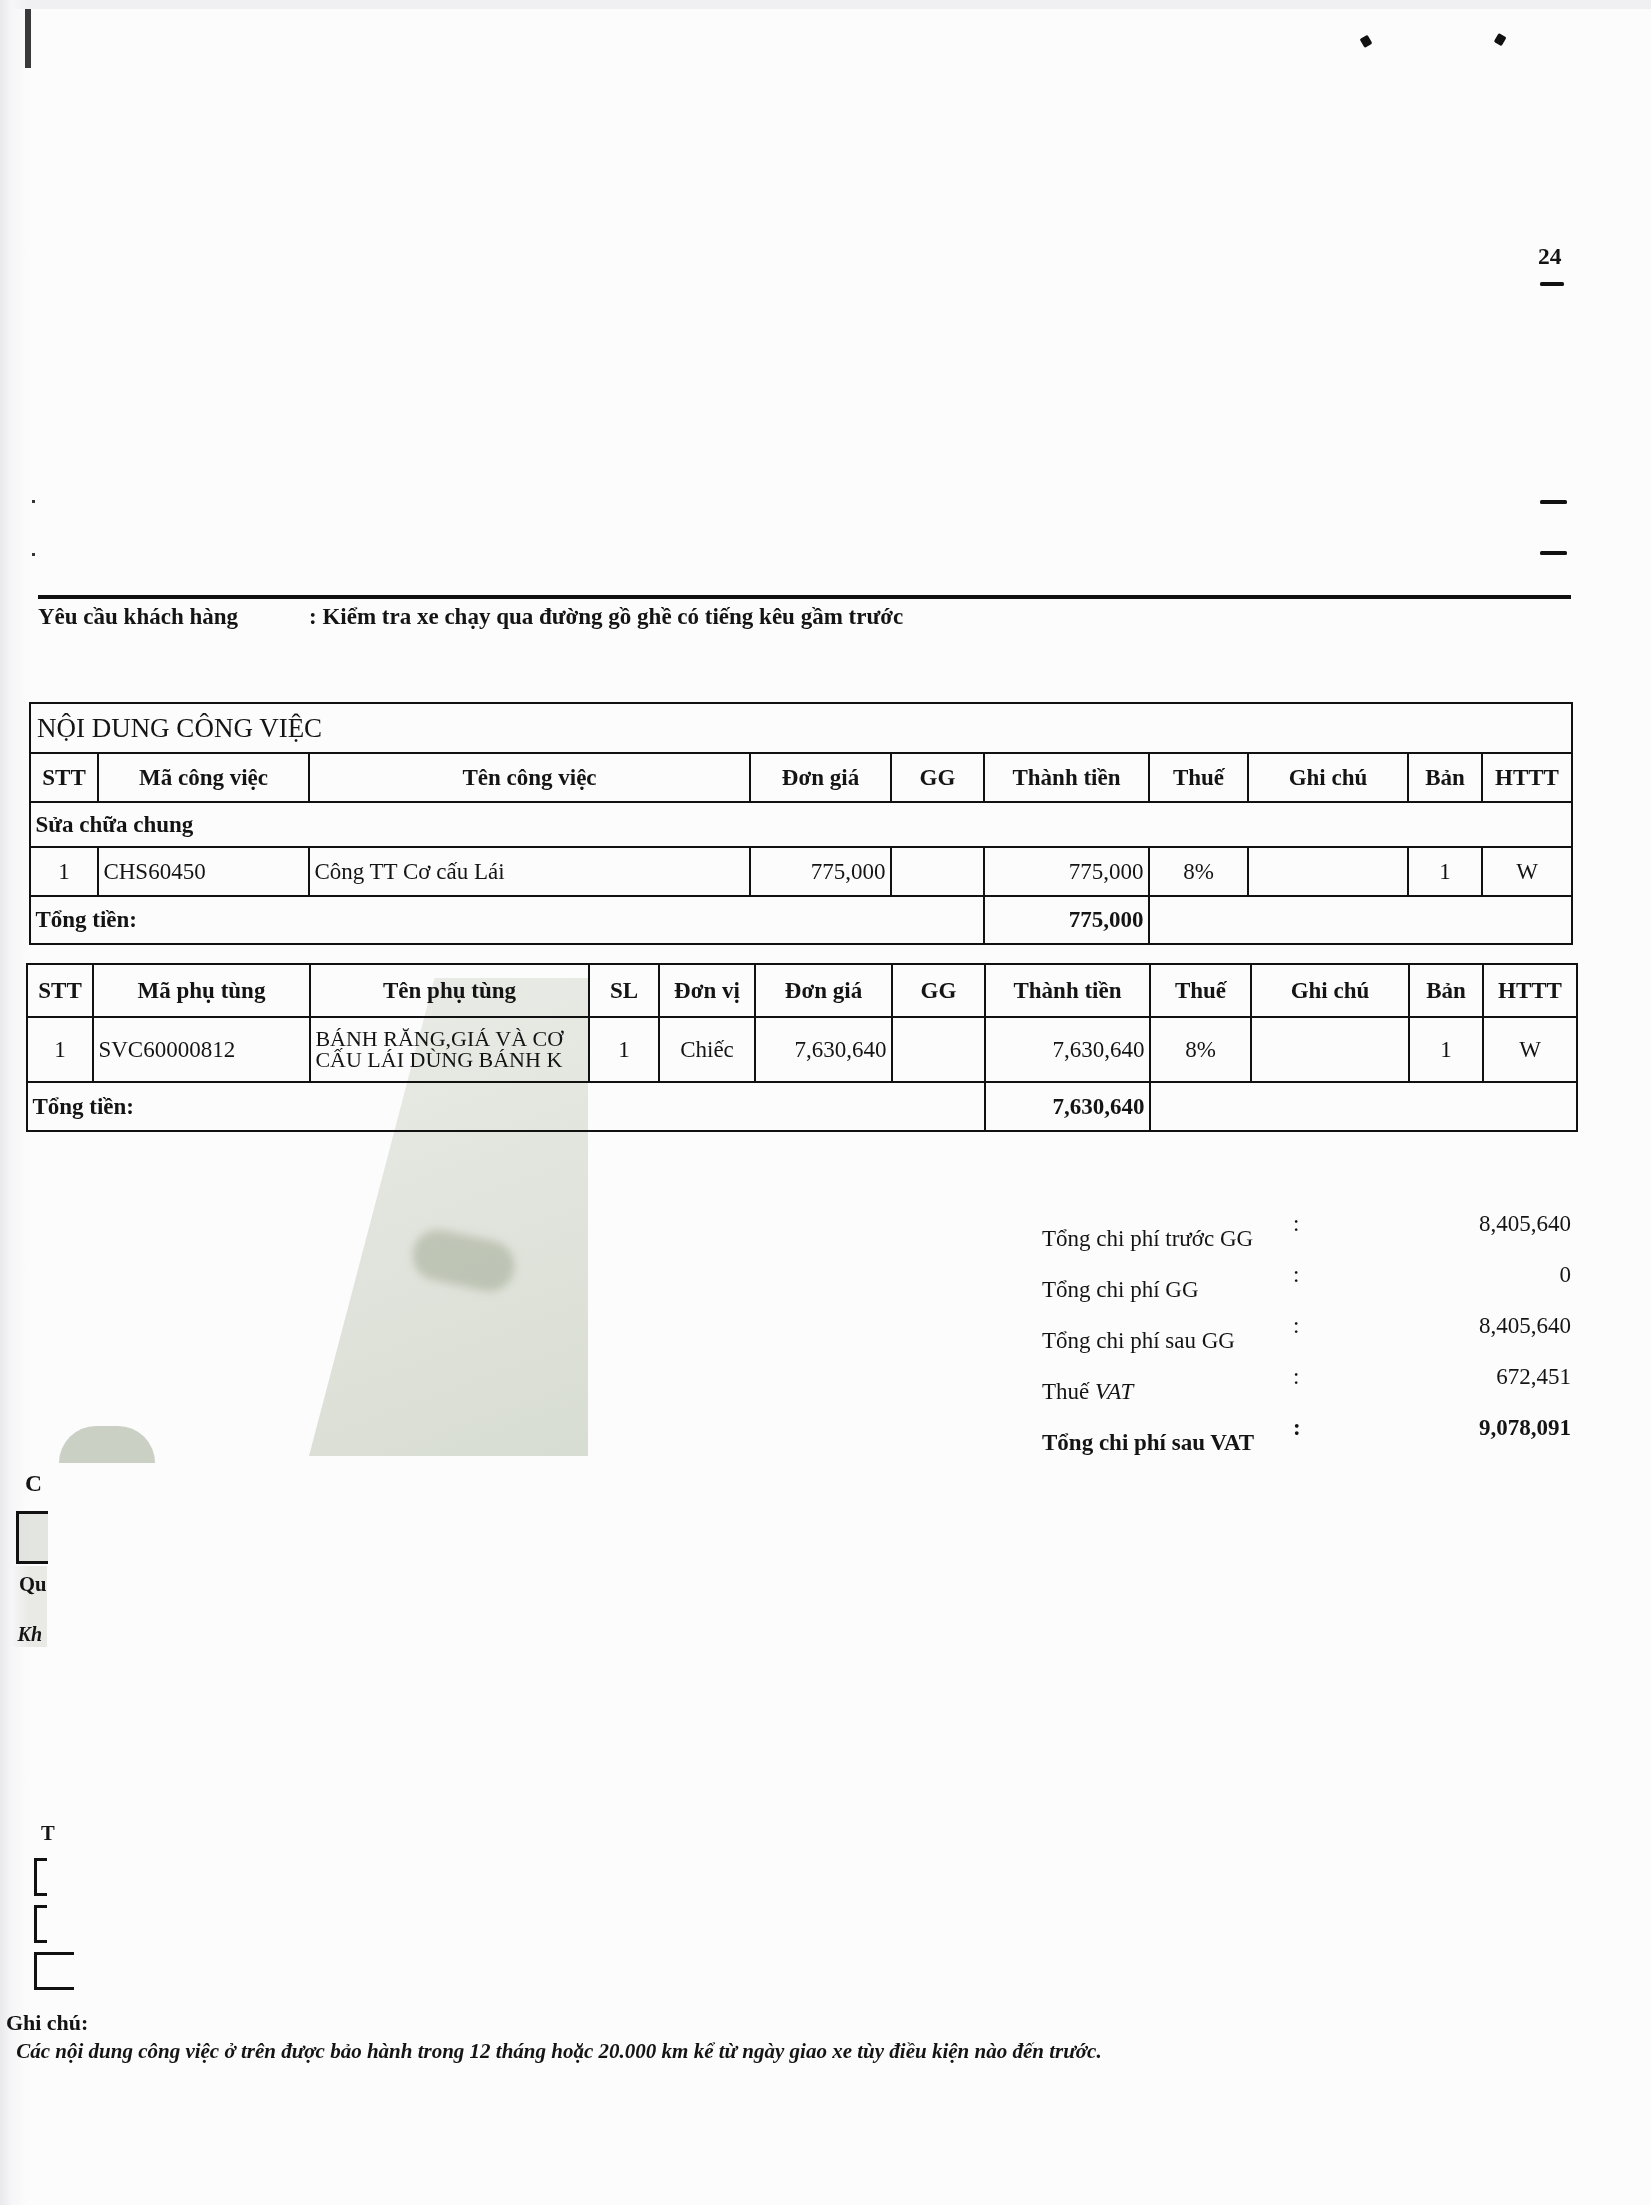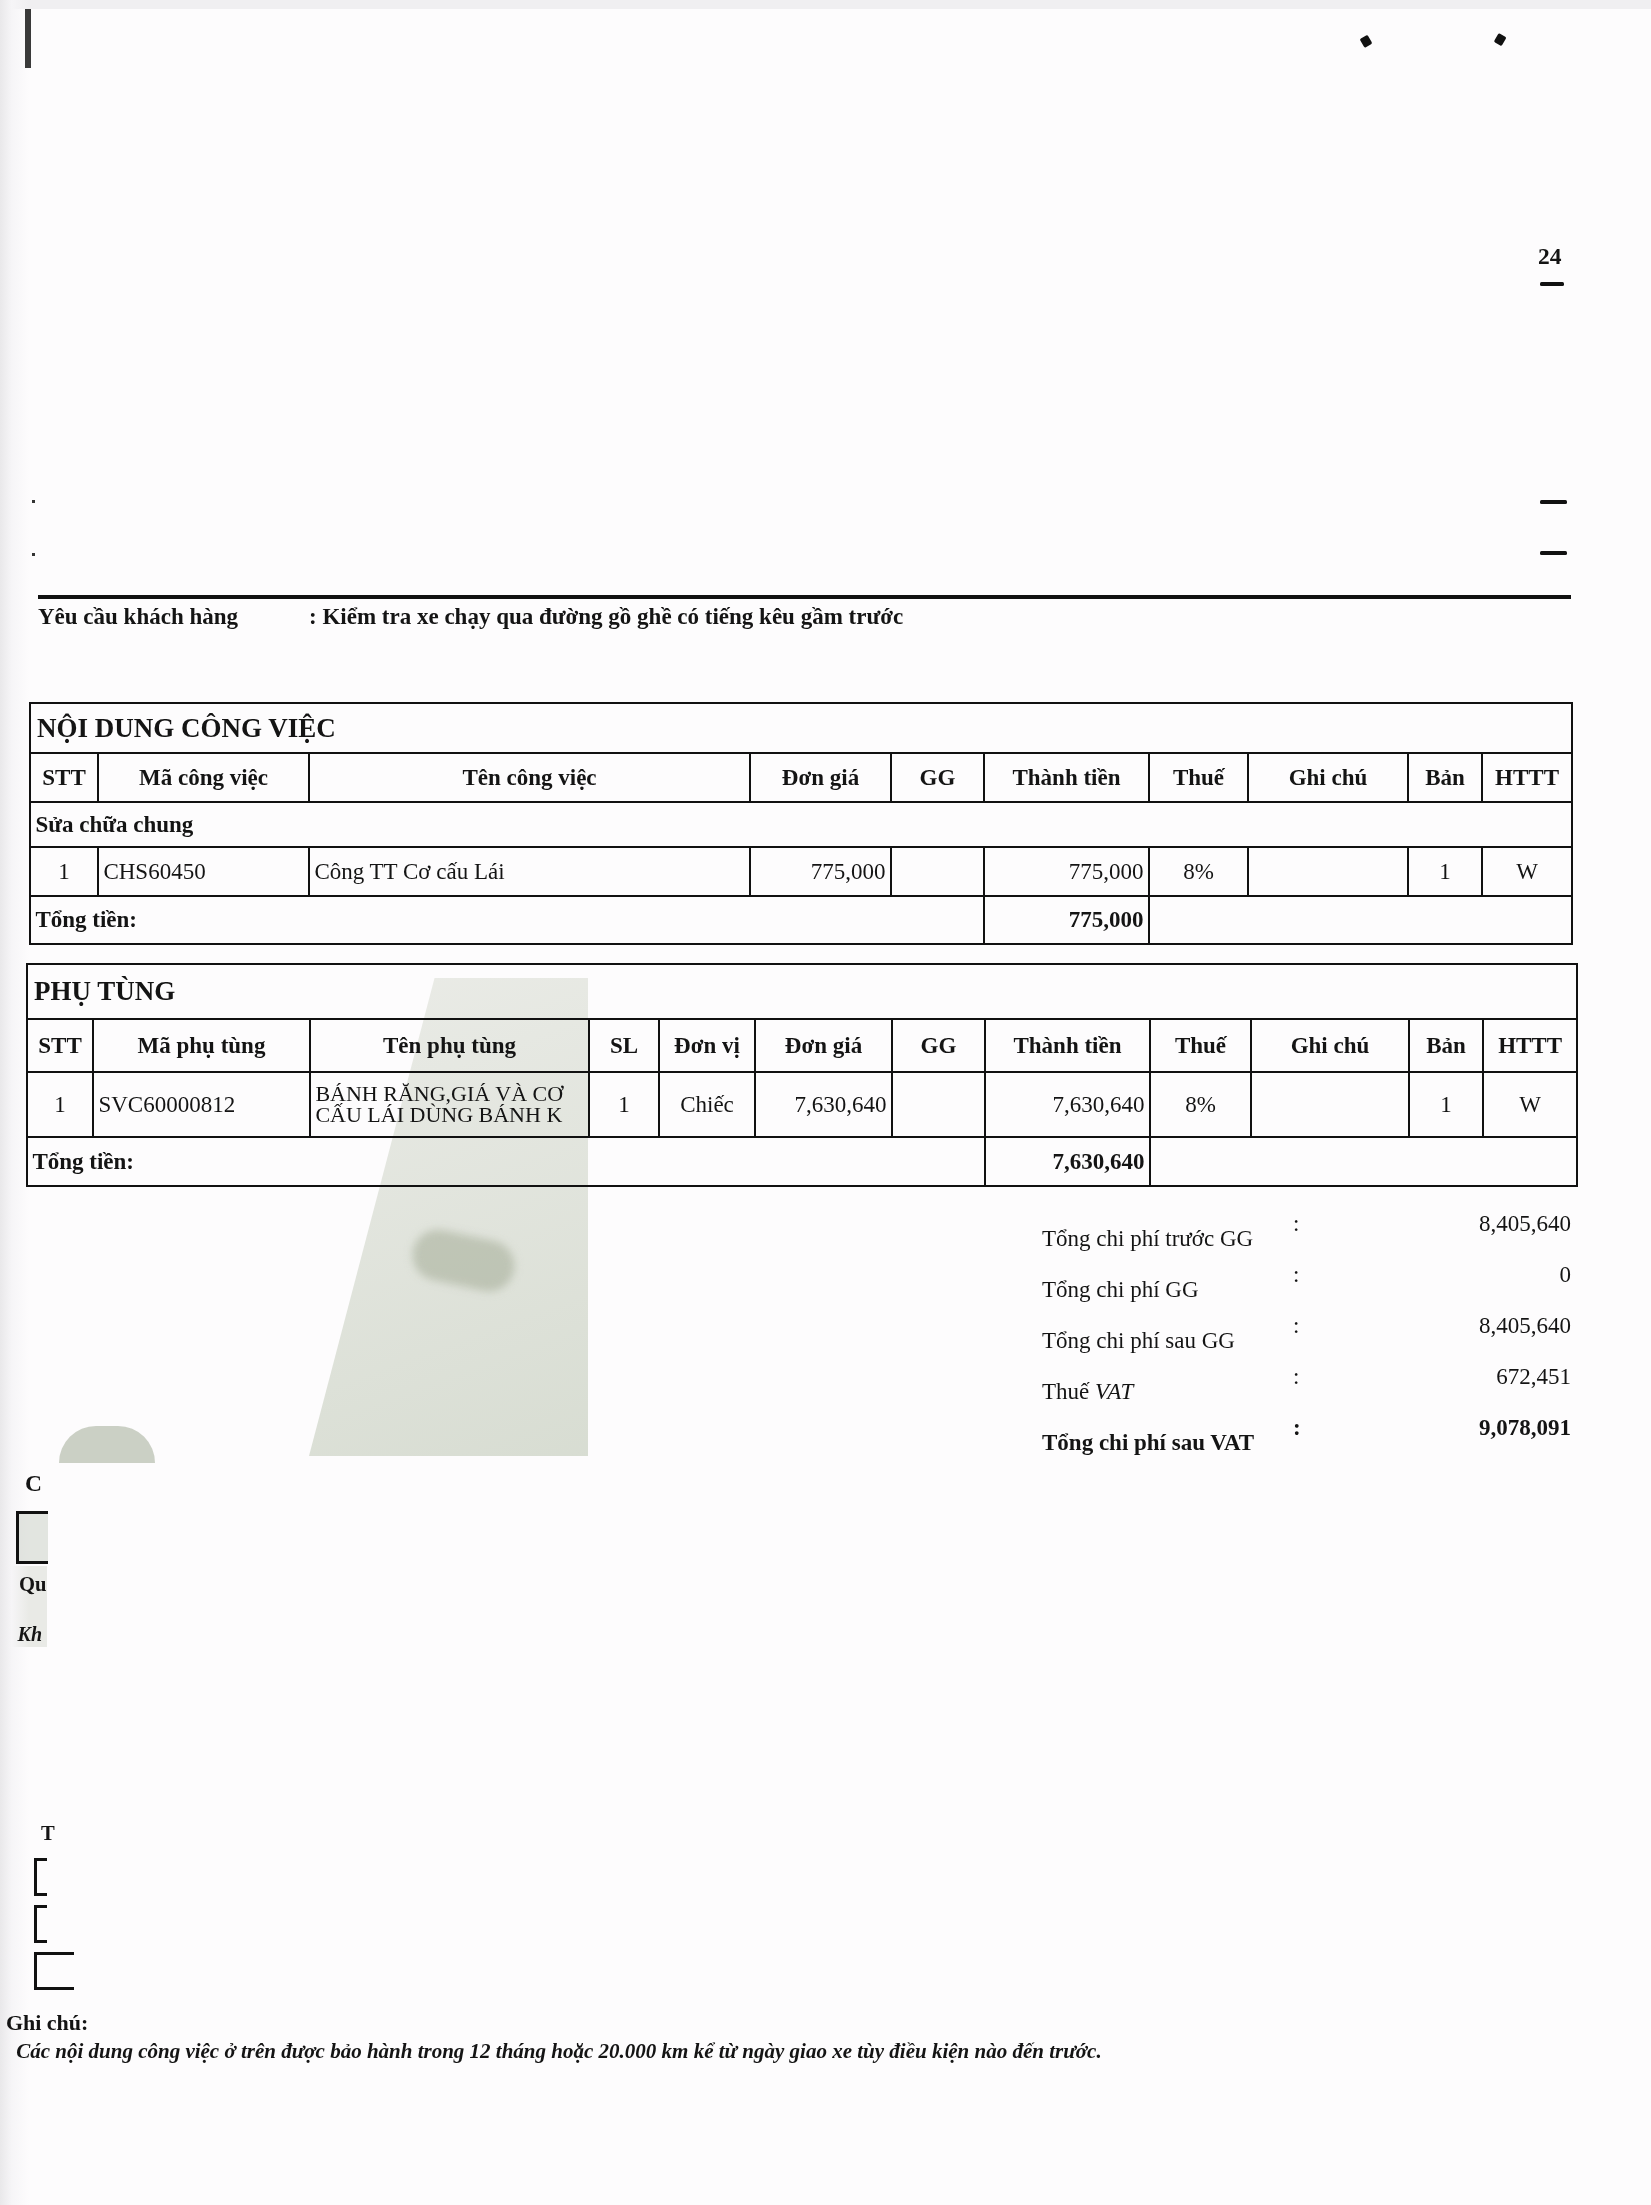--- a/index.html
+++ b/index.html
@@ -28,21 +28,21 @@
 
   .rule { left: 38px; top: 595px; width: 1533px; height: 3.7px; background: #111; }
   .req-label { left: 38px; top: 604px; font-size: 23px; font-weight: bold; }
   .req-value { left: 309px; top: 604px; font-size: 23px; font-weight: bold; }
 
   table.grid { position: absolute; border-collapse: collapse; table-layout: fixed; }
   table.grid td { border: 2.9px solid #111; font-size: 23px; padding: 0 4.4px; overflow: hidden; white-space: nowrap; }
   table.grid td.c { text-align: center; }
   table.grid td.r { text-align: right; }
   table.grid td.h { font-weight: bold; text-align: center; }
-  table.grid td.title { font-weight: bold; font-size: 27px; text-align: left; padding-left: 5.9px; margin-top: 36px; }
+  table.grid td.title { font-weight: normal; font-size: 27px; text-align: left; padding-left: 5.9px; margin-top: 36px; }
   table.grid td.group { font-weight: bold; text-align: left; }
   table.grid td.wrap { white-space: normal; line-height: 20.6px; font-size: 22px; margin-top: 44px; }
   .t1 { left: 29px; top: 702px; width: 1542px; }
   .t2 { left: 26px; top: 963px; width: 1550px; }
 
   .summary { left: 1042px; top: 1211px; width: 529px; }
   .sum-row { position: relative; height: 51px; font-size: 23px; }
   .sum-row .lbl { position: absolute; left: 0; top: 0; margin-top: 15px; }
   .sum-row .colon { position: absolute; left: 251px; top: 0; }
   .sum-row .val { position: absolute; right: 0; top: 0; text-align: right; }
@@ -140,23 +140,20 @@
     <col style="width:96px">
       <col style="width:137px">
       <col style="width:93px">
       <col style="width:165px">
     <col style="width:101px">
       <col style="width:158px">
       <col style="width:74px">
       <col style="width:94px">
   </colgroup>
   <tbody>
-      <tr style="height:55px">
-    <td class="title" colspan="12">PHỤ TÙNG</td>
-  </tr>
   <tr style="height:53px">
     <td class="h">STT</td>
     <td class="h">Mã phụ tùng</td>
     <td class="h">Tên phụ tùng</td>
     <td class="h">SL</td>
     <td class="h">Đơn vị</td>
     <td class="h">Đơn giá</td>
     <td class="h">GG</td>
     <td class="h">Thành tiền</td>
     <td class="h">Thuế</td>

